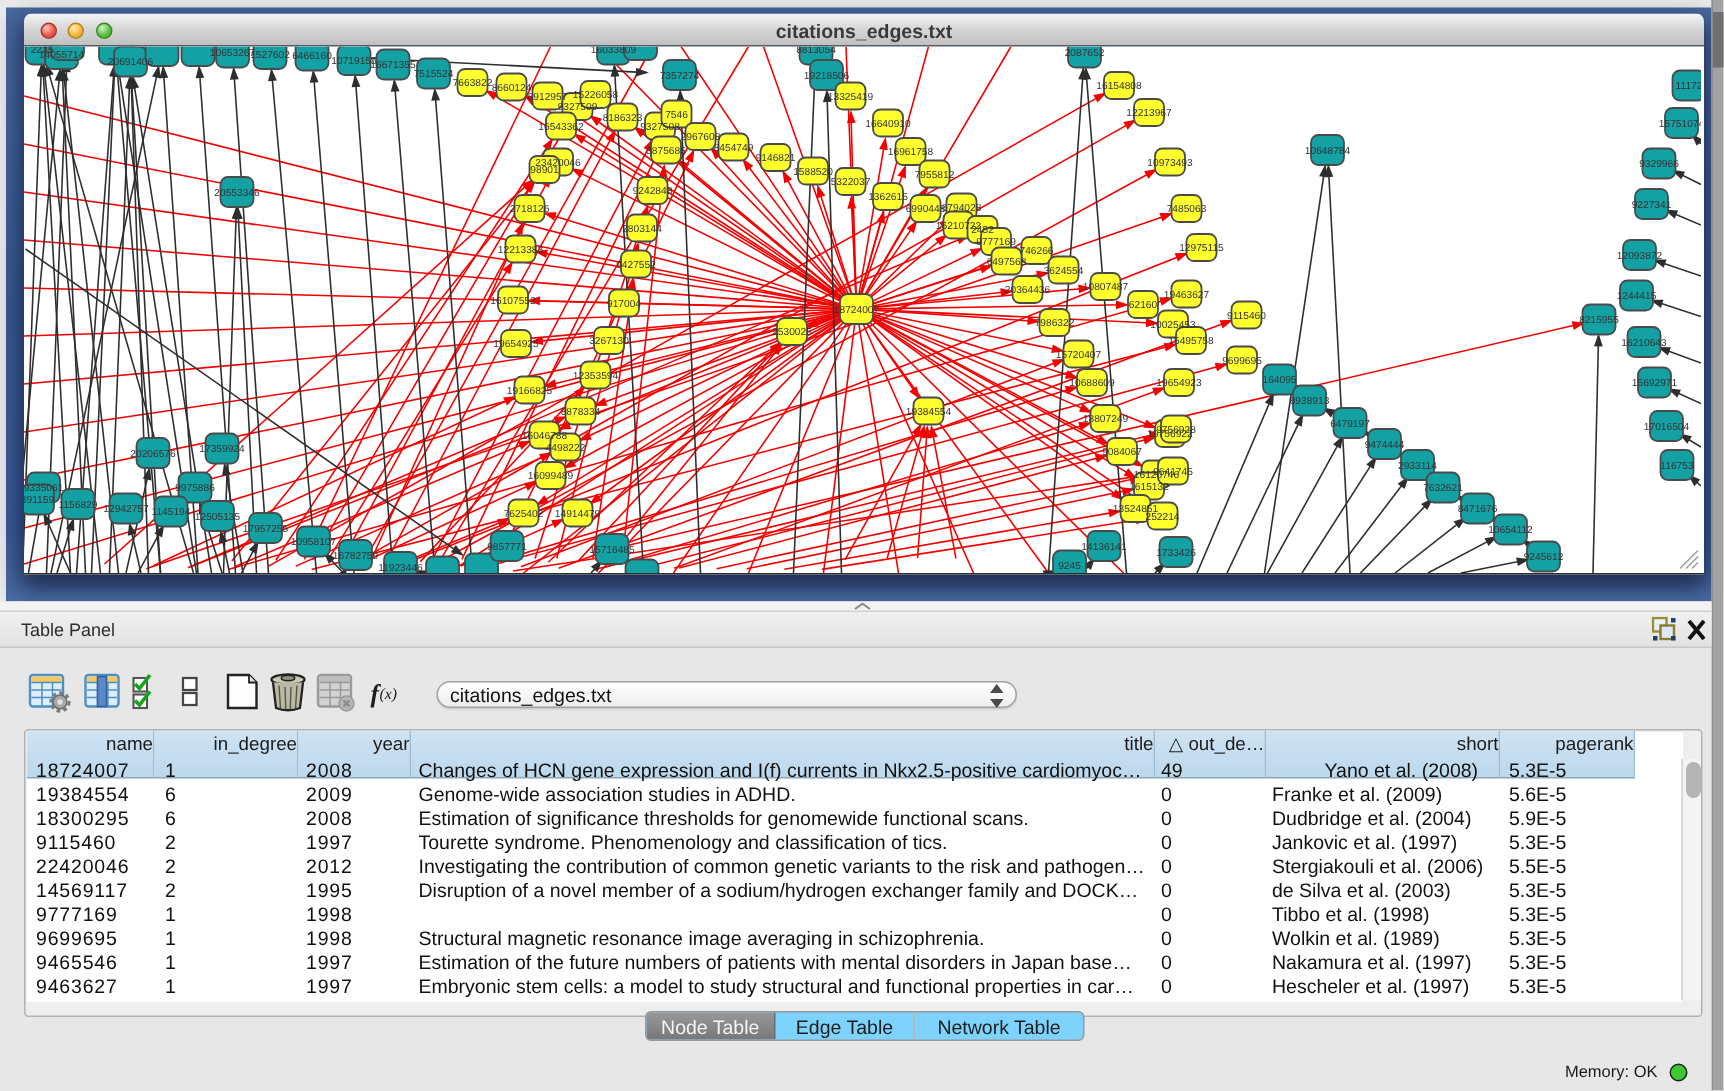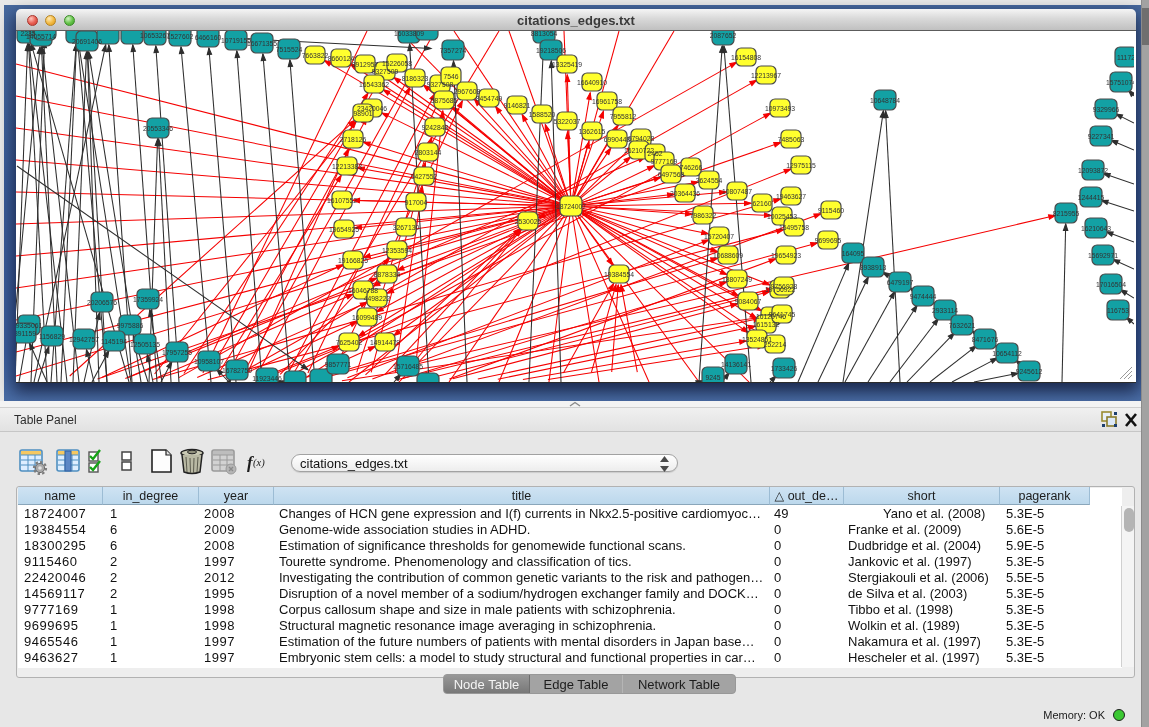--- a/index.html
+++ b/index.html
@@ -15,29 +15,29 @@
 #canvas{position:absolute;left:0;top:22px;width:1120px;height:352px;background:#fff;overflow:hidden;border-bottom:1px solid #2c2c2c;}
 #rightstrip{position:absolute;left:1141px;top:0;width:8px;height:727px;background:#a2a2a2;border-left:1px solid #8b8b8b;}
 #rightstrip .d{position:absolute;left:0;top:8px;width:8px;height:37px;background:#6f6f6f;}
 #tpanel{position:absolute;left:0;top:401px;width:1141px;height:326px;background:#e7e7e7;}
 #divider{position:absolute;left:0;top:0;width:100%;height:7px;background:#f3f3f3;border-bottom:1px solid #cfcfcf;}
 #tphead{position:absolute;left:0;top:7px;width:100%;height:24px;background:linear-gradient(#f0f0f0,#e2e2e2);border-bottom:1px solid #c6c6c6;}
 #tphead .t{position:absolute;left:14px;top:5px;font-size:12px;color:#2e2e2e;}
 #tbl{position:absolute;left:16px;top:85px;width:1119px;height:192px;background:#eee;
 border:1px solid #b2b2b2;border-radius:3px;overflow:hidden;}
 #tbl .white{position:absolute;left:1px;top:1px;width:1104px;height:180px;background:#fff;}
-.hcell{position:absolute;top:0;height:18px;background:linear-gradient(#cfe3f3,#bcd8ec);
+.hcell{position:absolute;top:0;height:32px;background:linear-gradient(#cfe3f3,#bcd8ec);
 border-right:1px solid #9cbcd4;border-bottom:1px solid #8aa6ba;font-size:12.5px;color:#1c1c1c;
-text-align:center;line-height:18px;}
+text-align:right;line-height:18px;}
 .trow{position:absolute;left:0;width:1104px;height:16px;font-size:13px;color:#111;}
 .trow span{position:absolute;top:1px;white-space:nowrap;}
 #vscroll{position:absolute;left:1104px;top:19px;width:14px;height:161px;background:#f4f4f4;border-left:1px solid #d0d0d0;}
 #vthumb{position:absolute;left:2px;top:2px;width:10px;height:24px;background:#b4b4b4;border-radius:5px;}
 #tabs{position:absolute;left:430px;top:273px;height:20px;display:flex;
-border:1px solid #989898;border-radius:4px;overflow:hidden;background:#a3a3a3;margin-left:13px;}
+border:1px solid #989898;border-radius:4px;overflow:hidden;background:#7dd3fc;}
 #tabs div{font-size:13px;line-height:19px;text-align:center;color:#1d1d1d;border-right:1px solid #b5b5b5;}
 #tabs div.sel{background:linear-gradient(#989898,#787878);color:#f4f4f4;border-right:1px solid #6e6e6e;}
 #tabs div:last-child{border-right:none;}
 #mem{position:absolute;right:36px;top:308px;font-size:11px;color:#1b1b1b;}
 #memdot{position:absolute;right:16px;top:308px;width:12px;height:12px;border-radius:50%;background:#3bc832;border:1.5px solid #1e221e;}
 </style></head><body>
 <div id="desk">
   <div id="win">
     <div id="titlebar">
       <div class="tl" style="left:11px;background:radial-gradient(circle at 35% 30%,#ffc4bc,#e85d50 55%,#c94136);border:1px solid #a8352c"></div>
@@ -893,21 +893,20 @@
 <span style="left:187px;letter-spacing:.55px">1995</span>
 <span style="left:262px;width:488px;overflow:hidden">Disruption of a novel member of a sodium/hydrogen exchanger family and DOCK…</span>
 <span style="left:757px">0</span>
 <span style="left:831px">de Silva et al. (2003)</span>
 <span style="left:989px">5.3E-5</span>
 </div>
 <div class="trow" style="top:114px">
 <span style="left:7px;letter-spacing:.55px">9777169</span>
 <span style="left:93px;letter-spacing:.55px">1</span>
 <span style="left:187px;letter-spacing:.55px">1998</span>
-<span style="left:262px;width:488px;overflow:hidden">Corpus callosum shape and size in male patients with schizophrenia.</span>
 <span style="left:757px">0</span>
 <span style="left:831px">Tibbo et al. (1998)</span>
 <span style="left:989px">5.3E-5</span>
 </div>
 <div class="trow" style="top:130px">
 <span style="left:7px;letter-spacing:.55px">9699695</span>
 <span style="left:93px;letter-spacing:.55px">1</span>
 <span style="left:187px;letter-spacing:.55px">1998</span>
 <span style="left:262px;width:488px;overflow:hidden">Structural magnetic resonance image averaging in schizophrenia.</span>
 <span style="left:757px">0</span>

